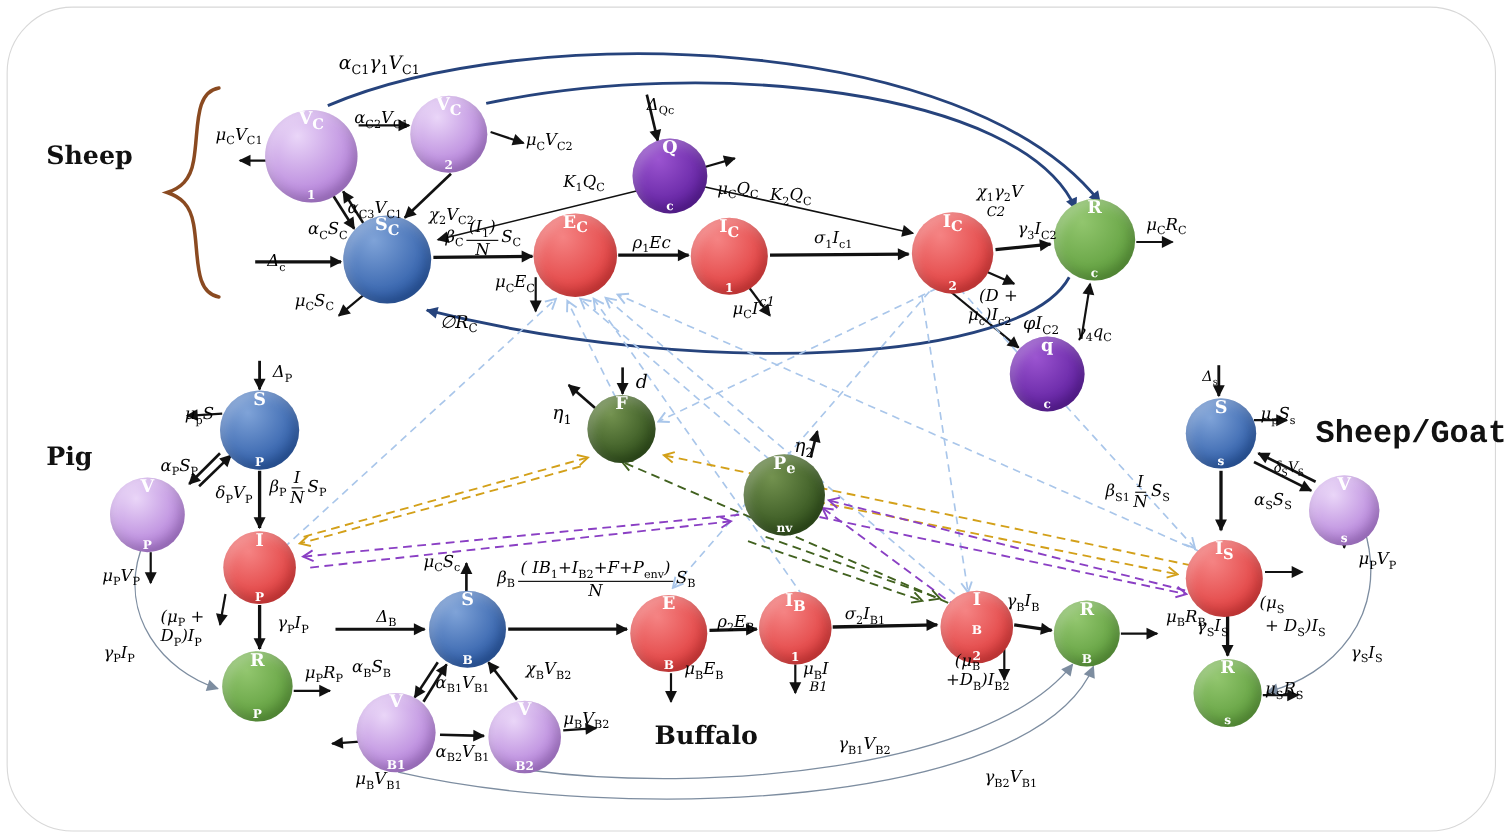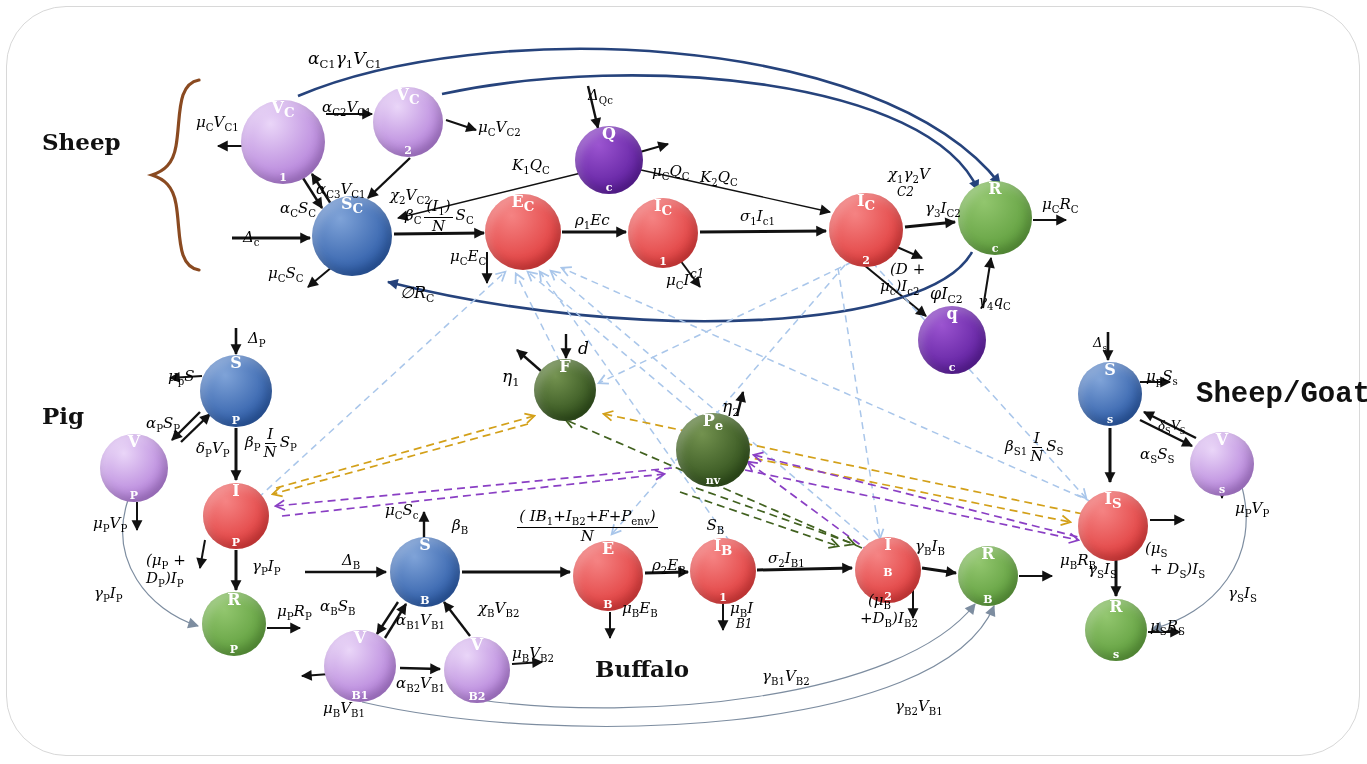--- a/index.html
+++ b/index.html
@@ -347,21 +347,21 @@
         <span>S<sub>C</sub></span>
       </div>
       <div class="frac" style="left: 245px; top: 426px;">
         <span>β<sub>P</sub></span>
         <span class="stack">
           <span class="num">I</span>
           <span class="den">N</span>
         </span>
         <span>S<sub>P</sub></span>
       </div>
-      <div class="frac" style="left: 452px; top: 508px; gap: 46px;">
+      <div class="frac" style="left: 452px; top: 508px;">
         <span>β<sub>B</sub></span>
         <span class="stack">
           <span class="num">( IB<sub>1</sub>+I<sub>B2</sub>+F+P<sub>env</sub>)</span>
           <span class="den">N</span>
         </span>
         <span>S<sub>B</sub></span>
       </div>
       <div class="frac" style="left: 1005px; top: 430px;">
         <span>β<sub>S1</sub></span>
         <span class="stack">

